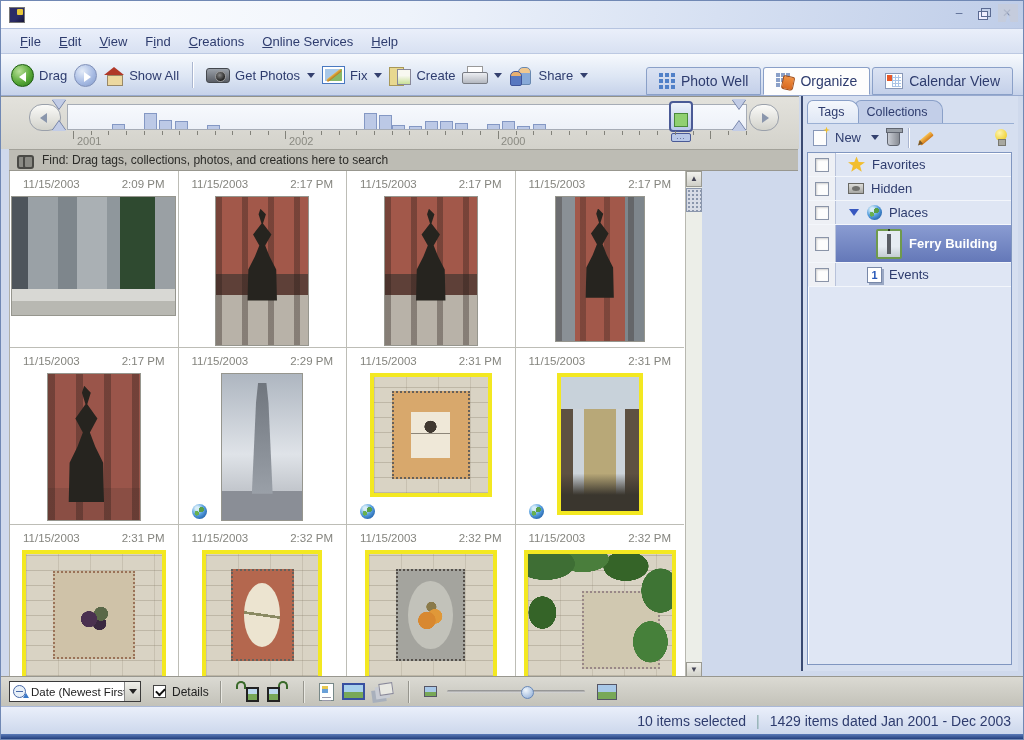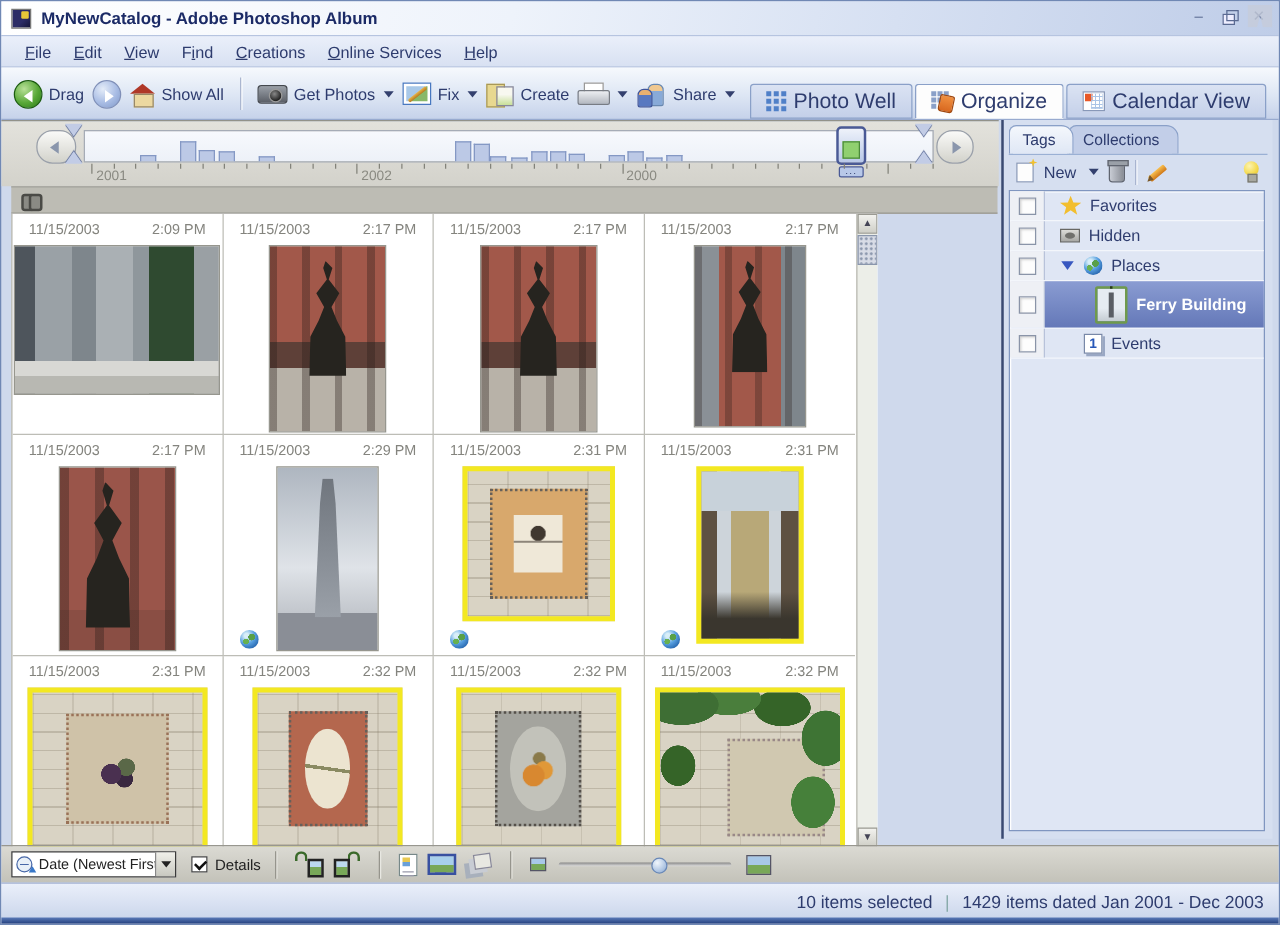--- a/index.html
+++ b/index.html
@@ -56,21 +56,21 @@
   .print-ico{width:25px;height:18px;position:relative;}
   .print-ico::before{content:"";position:absolute;left:5px;top:0;width:14px;height:7px;background:#fff;border:1px solid #999;}
   .print-ico::after{content:"";position:absolute;left:0;top:6px;width:24px;height:10px;background:linear-gradient(#eceef2,#b4b8c0);border:1px solid #787c84;border-radius:2px;}
   .share-ico{width:24px;height:17px;position:relative;}
   .share-ico::before{content:"";position:absolute;right:2px;top:0;width:11px;height:16px;border-radius:5px 5px 2px 2px;background:linear-gradient(#f0c890 30%,#88aad8 30%);border:1px solid #6888b0;}
   .share-ico::after{content:"";position:absolute;left:1px;top:4px;width:10px;height:13px;border-radius:5px 5px 2px 2px;background:linear-gradient(#e8b070 30%,#5878c0 30%);border:1px solid #40559a;}
 
   
   #view-tabs{position:absolute;right:10px;top:66px;display:flex;}
   .vtab{height:28px;display:flex;align-items:center;gap:6px;padding:4px 12px;border:1px solid #8aa0c8;
-    background:linear-gradient(#dbe3f3,#c4d0e9);font-size:17px;color:#2e3c6e;cursor:default;border-radius:3px 3px 0 0;margin-left:2px;}
+    background:linear-gradient(#dbe3f3,#c4d0e9);font-size:14px;color:#2e3c6e;cursor:default;border-radius:3px 3px 0 0;margin-left:2px;}
   .vtab.active{background:#fdfdfd;border-bottom-color:#fdfdfd;}
   .grid-ico{width:16px;height:16px;position:relative;}
   .grid-ico::before{content:"";position:absolute;left:0;top:0;width:4px;height:4px;background:#5080c8;
     box-shadow:6px 0 #5080c8,12px 0 #5080c8,0 6px #5080c8,6px 6px #5080c8,12px 6px #5080c8,0 12px #5080c8,6px 12px #5080c8,12px 12px #5080c8;}
   .org-ico{width:18px;height:17px;position:relative;}
   .org-ico::before{content:"";position:absolute;left:0;top:0;width:4px;height:4px;background:#8aa0c8;
     box-shadow:5px 0 #8aa0c8,10px 0 #8aa0c8,0 5px #8aa0c8,5px 5px #8aa0c8,0 10px #8aa0c8;}
   .org-ico::after{content:"";position:absolute;right:0;bottom:0;width:10px;height:12px;background:linear-gradient(#f09040,#d86820);border-radius:2px 2px 3px 3px;transform:rotate(12deg);border:1px solid #a04810;}
   .cal-ico{width:18px;height:16px;background:#fff;border:1px solid #8898b8;position:relative;}
   .cal-ico::before{content:"";position:absolute;left:1px;top:1px;width:6px;height:6px;background:#e85828;}
@@ -270,21 +270,20 @@
   #statusbar .div{color:#8aa;}
   #bottom-strip{position:absolute;left:0;right:0;bottom:0;height:5px;background:linear-gradient(#5a7ab8,#24407e);}
 </style>
 </head>
 <body>
 
 <div id="window">
 
   <div id="titlebar">
     <div id="app-icon"></div>
-    <div id="title-text">MyNewCatalog - Adobe Photoshop Album</div>
     <div id="win-controls">
         <span class="win-btn minimize-button">–</span>
         <span class="win-btn restore-button"></span>
         <span class="win-btn close-button">✕</span>
       </div>
   </div>
 
   <div id="menubar">
       <span class="menu-item"><u>F</u>ile</span>
       <span class="menu-item"><u>E</u>dit</span>
@@ -421,20 +420,21 @@
       </div>
     <div id="tl-years">
         <div class="tl-year" style="left: 76px;">2001</div>
         <div class="tl-year" style="left: 288px;">2002</div>
         <div class="tl-year" style="left: 500px;">2000</div>
       </div>
   </div>
 
   <div id="findbar">
     <span class="binoc"></span>
+    <span>Find: Drag tags, collections, photos, and creations here to search</span>
   </div>
 
   <div id="photo-area">
     <div id="photo-grid">
   <div class="cell">
     <div class="meta">
       <span class="pdate">11/15/2003</span>
       <span class="ptime">2:09 PM</span>
     </div>
     <div class="thumb scene-street" style="width: 165px; height: 120px;"></div>

